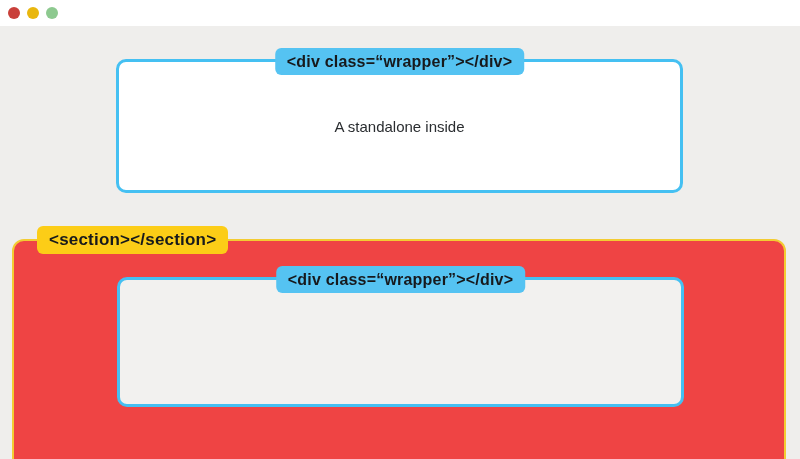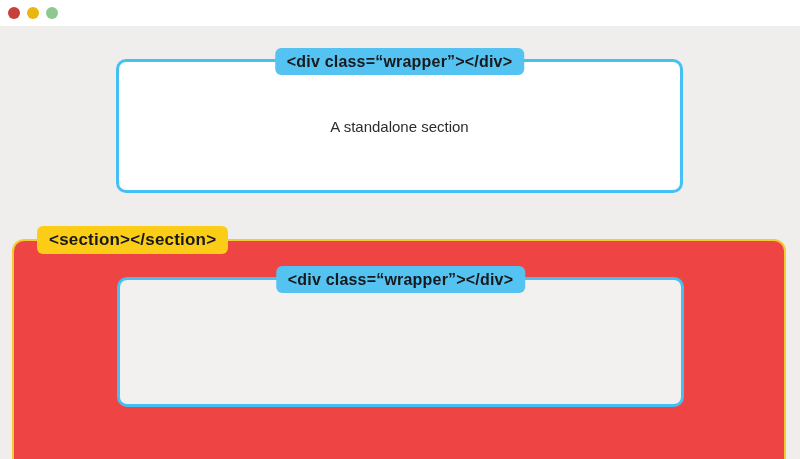--- a/index.html
+++ b/index.html
@@ -92,21 +92,21 @@
 <div class="stage">
 
   <div class="titlebar">
     <span class="dot" style="background: rgb(201, 64, 58);"></span>
     <span class="dot" style="background: rgb(233, 183, 14);"></span>
     <span class="dot" style="background: rgb(141, 201, 143);"></span>
   </div>
 
   <div class="wrapper-box standalone" style="border-color: rgb(69, 192, 242);">
     <span class="badge blue" style="background: rgb(85, 195, 242);">&lt;div class=“wrapper”&gt;&lt;/div&gt;</span>
-    <span class="caption">A standalone section</span>
+    <span class="caption">A standalone inside</span>
   </div>
 
   <div class="section-box" style="border-color: rgb(243, 204, 51);">
     <span class="badge yellow" style="background: rgb(252, 205, 23);">&lt;section&gt;&lt;/section&gt;</span>
 
     <div class="wrapper-box nested" style="border-color: rgb(69, 192, 242);">
       <span class="badge blue" style="background: rgb(85, 195, 242);">&lt;div class=“wrapper”&gt;&lt;/div&gt;</span>
     </div>
   </div>
 

